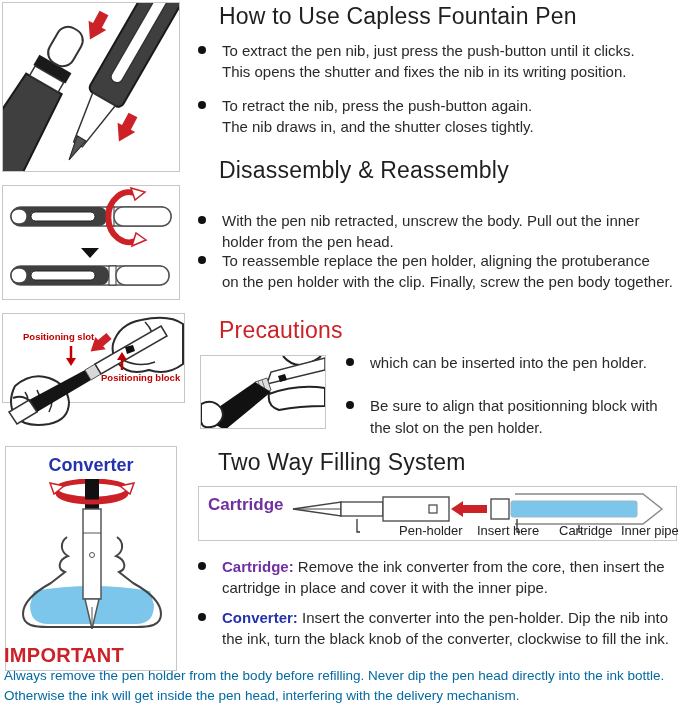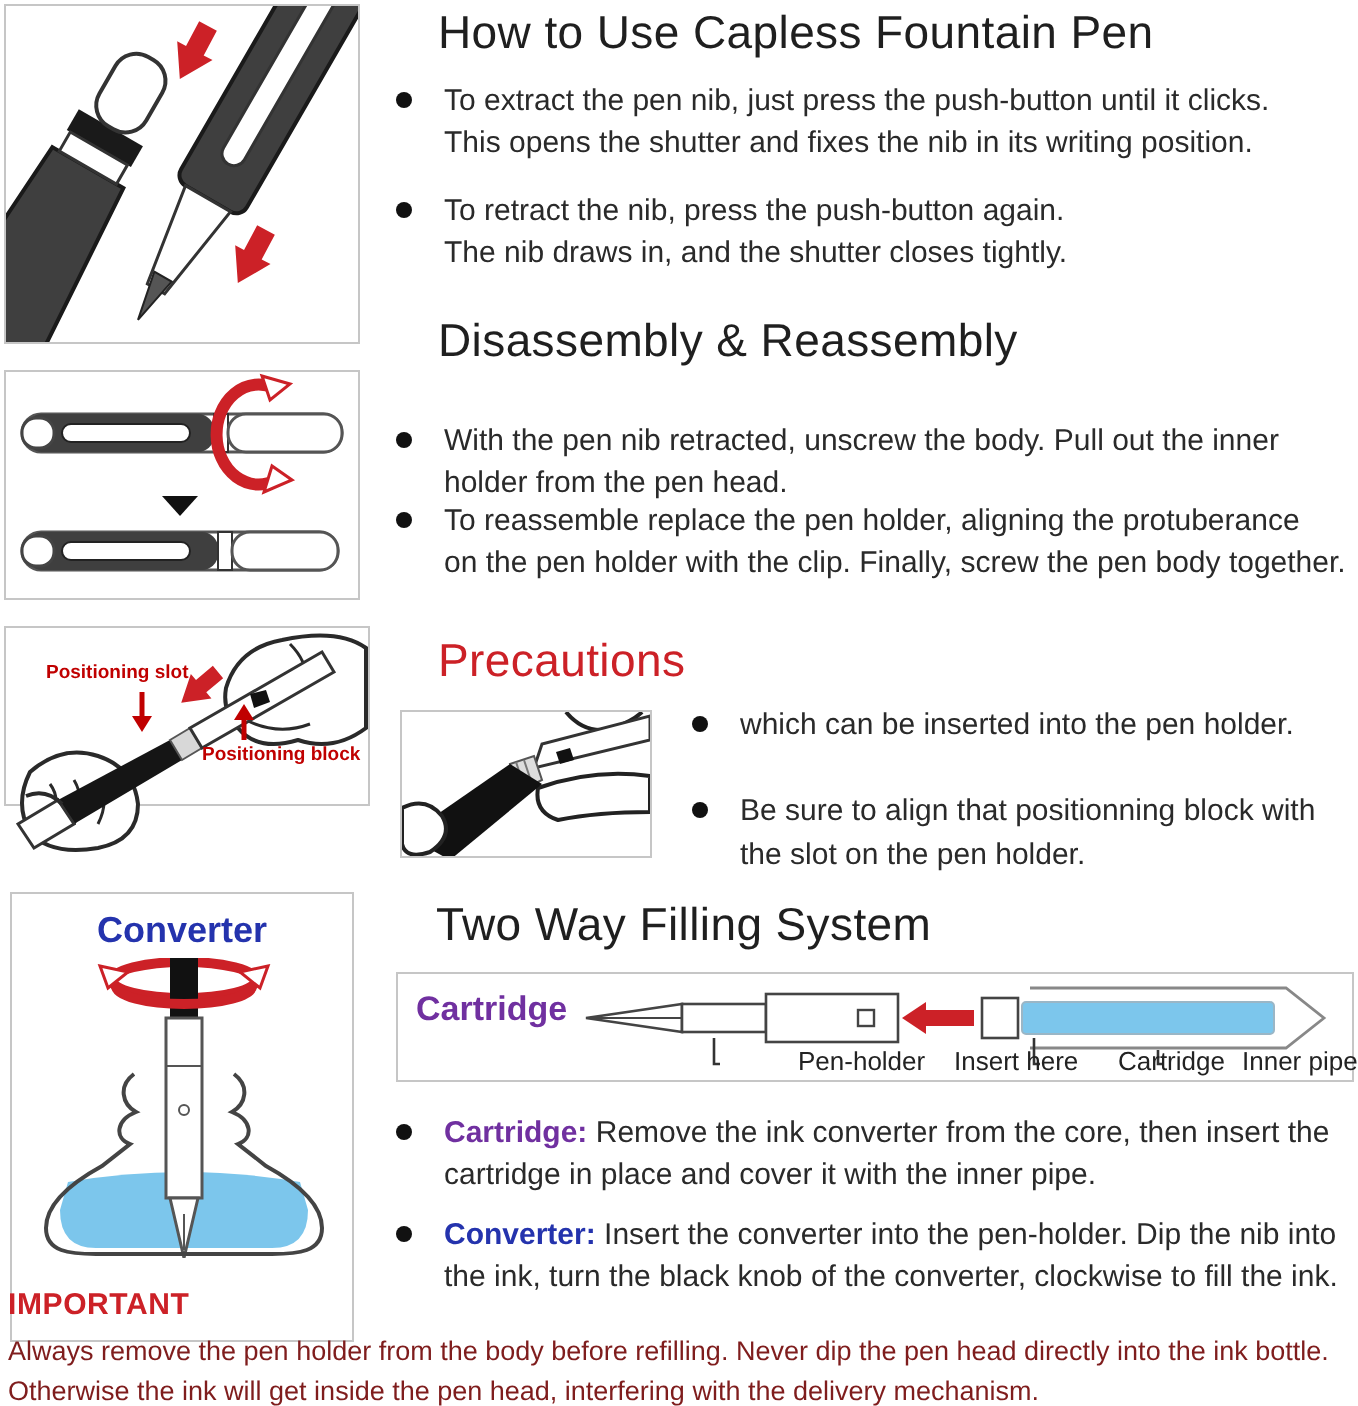--- a/index.html
+++ b/index.html
@@ -11,22 +11,22 @@
   .bullet{position:absolute;display:flex;}
   .dot{width:8px;height:8px;border-radius:50%;background:#111;margin-top:6px;flex:0 0 8px;}
   .btxt{margin-left:16px;font-size:15px;line-height:21px;color:#2a2a2a;white-space:nowrap;}
   .btxt.w22 .bl{line-height:22px;}
   .lead-purple{color:#7030a0;font-weight:bold;}
   .lead-blue{color:#2433ad;font-weight:bold;}
   .diag-label{position:absolute;font-size:17px;font-weight:bold;color:#7030a0;}
   .callout{position:absolute;font-size:13px;color:#222;white-space:nowrap;margin-left:36px;}
   .red-small{position:absolute;font-size:9.5px;font-weight:bold;color:#c00000;white-space:nowrap;}
   .conv-label{position:absolute;left:0;right:0;text-align:center;font-size:18px;font-weight:bold;color:#2433ad;}
-  .imp-title{position:absolute;font-size:15px;font-weight:bold;color:#cc2127;letter-spacing:.3px;}
-  .imp-line{position:absolute;font-size:13.5px;color:#7f1d1d;white-space:nowrap;}
+  .imp-title{position:absolute;font-size:20px;font-weight:bold;color:#cc2127;letter-spacing:.3px;}
+  .imp-line{position:absolute;font-size:13.5px;color:#0369a1;white-space:nowrap;}
   svg{position:absolute;left:0;top:0;}
 </style>
 </head>
 <body>
 
 <div id="stage">
 
   <div class="panel" style="left:2px;top:2px;width:178px;height:170px;">
     <svg width="176" height="168" viewBox="0 0 176 168">
       <g transform="rotate(30 72 26)">

